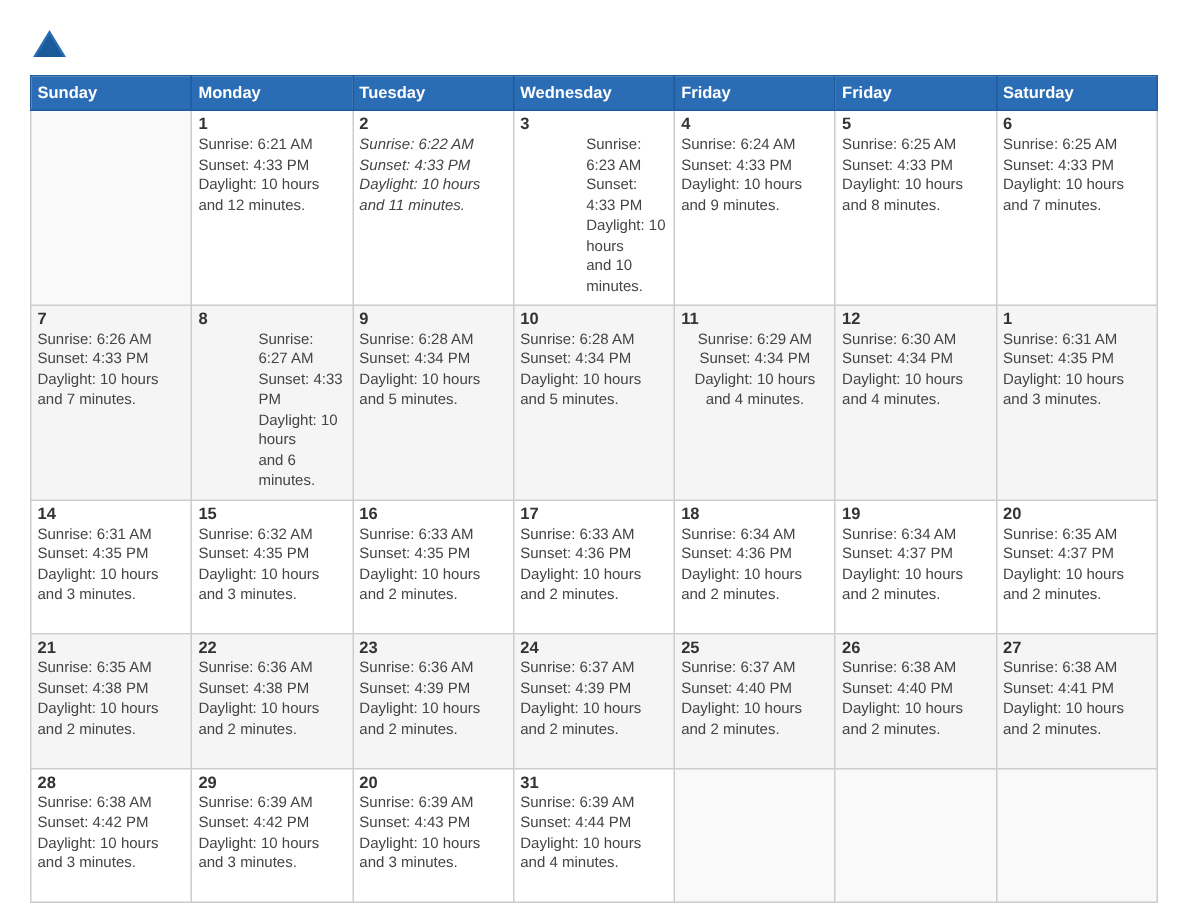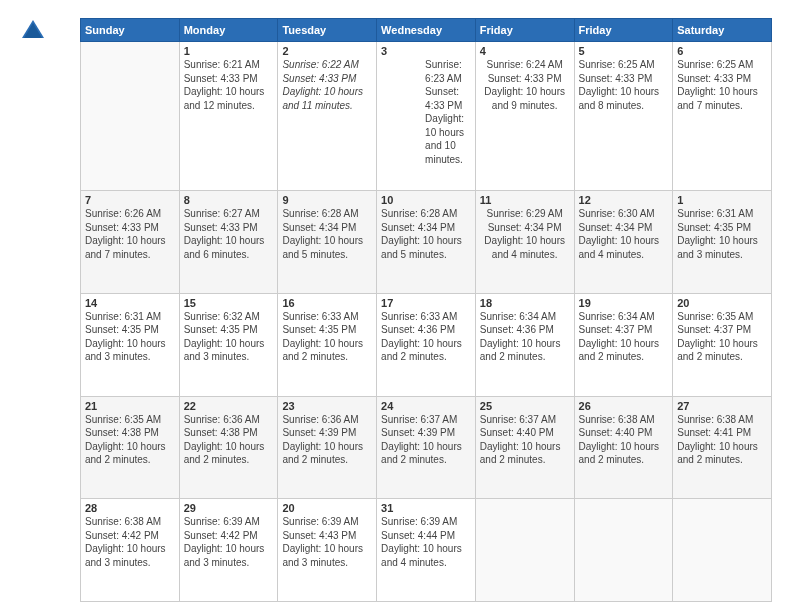--- a/index.html
+++ b/index.html
@@ -8,22 +8,21 @@
       height: 612px;
       font-family: Arial, sans-serif;
       background: #fff;
       overflow: hidden;
     }
     .page {
       width: 792px;
       height: 612px;
       padding: 18px 20px 10px 20px;
       display: flex;
-      flex-direction: row;
-      gap: 34px;
+      flex-direction: column;
     }
     .header {
       display: flex;
       justify-content: space-between;
       align-items: flex-start;
       margin-bottom: 10px;
     }
     .logo {
       display: flex;
       align-items: center;
@@ -139,21 +138,21 @@
           </td>
           <td>
             <span class="day-number">3</span>
             <div class="day-info" style="white-space: pre-line; margin-left: 44px;">Sunrise: 6:23 AM
 Sunset: 4:33 PM
 Daylight: 10 hours
 and 10 minutes.</div>
           </td>
           <td>
             <span class="day-number">4</span>
-            <div class="day-info" style="white-space: pre-line; text-align: center;">Sunrise: 6:24 AM
+            <div class="day-info" style="white-space: pre-line;">Sunrise: 6:24 AM
 Sunset: 4:33 PM
 Daylight: 10 hours
 and 9 minutes.</div>
           </td>
           <td>
             <span class="day-number">5</span>
             <div class="day-info" style="white-space: pre-line;">Sunrise: 6:25 AM
 Sunset: 4:33 PM
 Daylight: 10 hours
 and 8 minutes.</div>
@@ -169,21 +168,21 @@
         <tr class="row-shade">
           <td>
             <span class="day-number">7</span>
             <div class="day-info" style="white-space: pre-line;">Sunrise: 6:26 AM
 Sunset: 4:33 PM
 Daylight: 10 hours
 and 7 minutes.</div>
           </td>
           <td>
             <span class="day-number">8</span>
-            <div class="day-info" style="white-space: pre-line;">Sunrise: 6:27 AM
+            <div class="day-info" style="white-space: pre-line; margin-left: 40px;">Sunrise: 6:27 AM
 Sunset: 4:33 PM
 Daylight: 10 hours
 and 6 minutes.</div>
           </td>
           <td>
             <span class="day-number">9</span>
             <div class="day-info" style="white-space: pre-line;">Sunrise: 6:28 AM
 Sunset: 4:34 PM
 Daylight: 10 hours
 and 5 minutes.</div>

